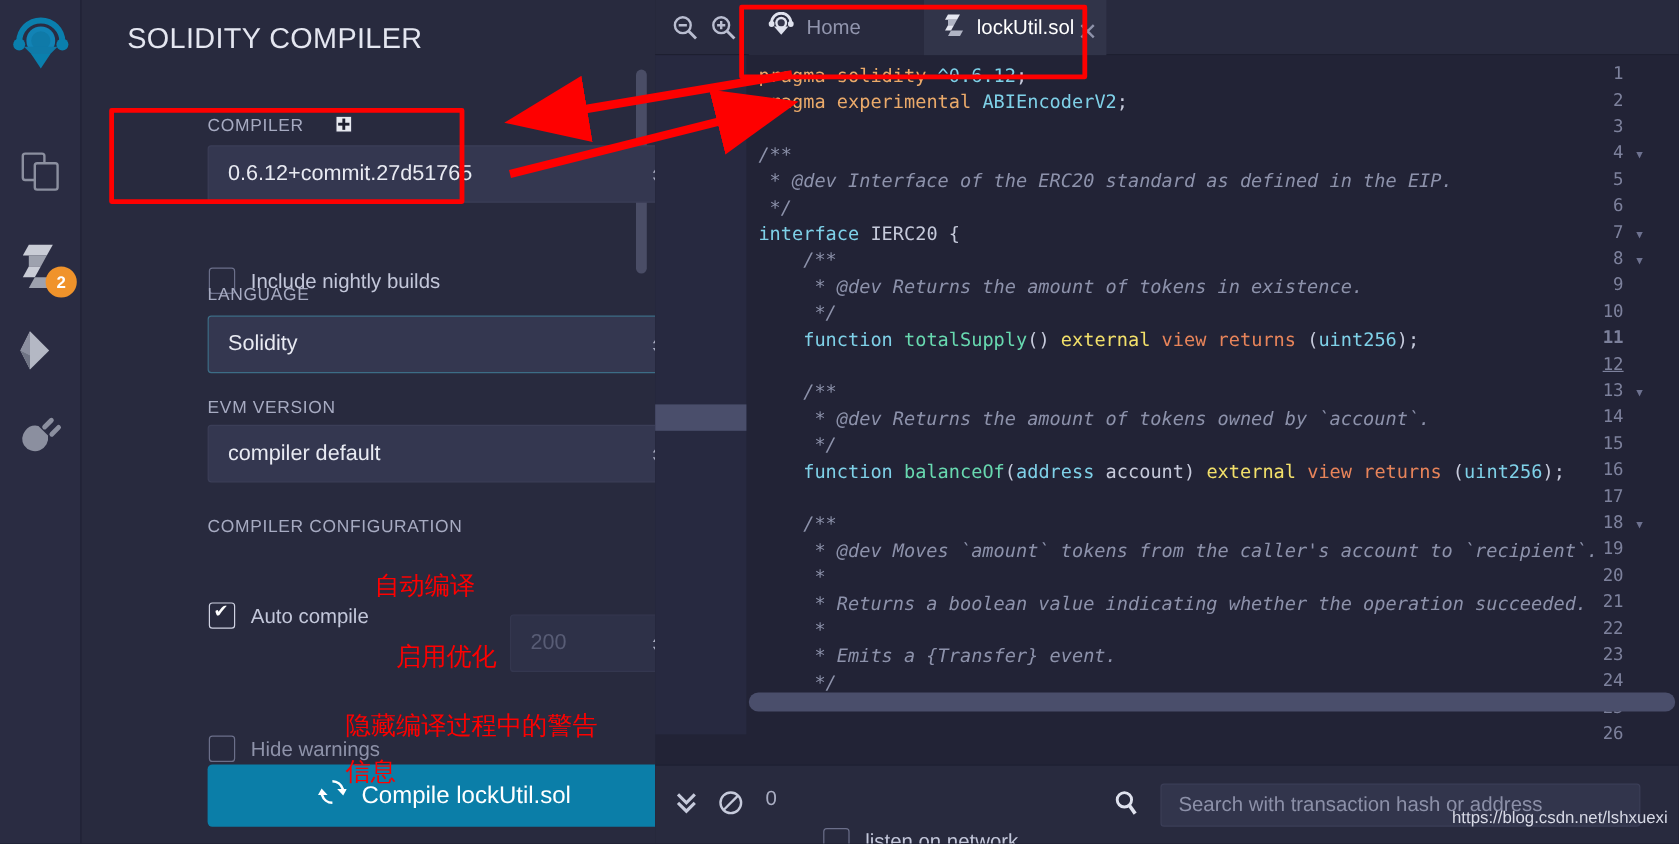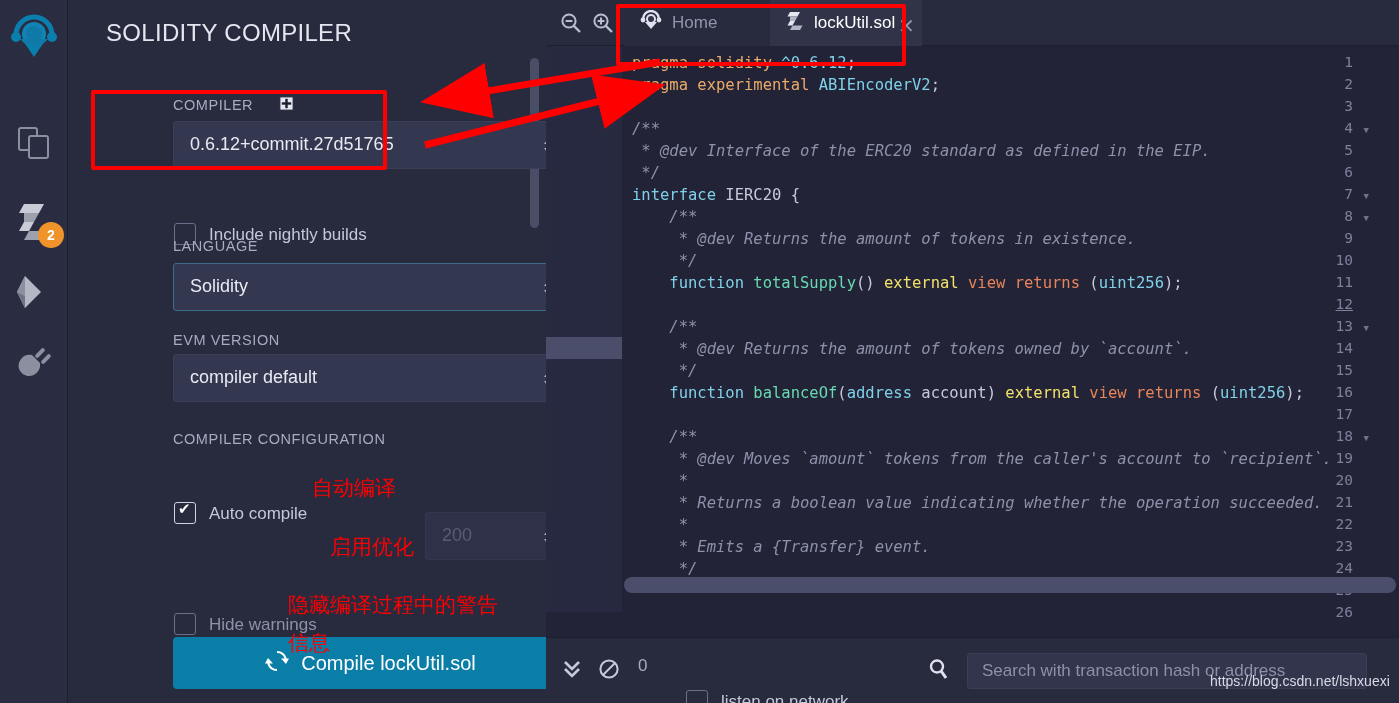--- a/index.html
+++ b/index.html
@@ -288,21 +288,21 @@
           <div class="ln" style="top: 140px;">7</div>
           <div class="fold" style="top: 145px;">▼</div>
           <div class="cl" style="top: 140px;"><span class="k">interface</span> <span class="pl">IERC20 {</span></div>
           <div class="ln" style="top: 162px;">8</div>
           <div class="fold" style="top: 167px;">▼</div>
           <div class="cl" style="top: 162px;"><span class="cm">    /**</span></div>
           <div class="ln" style="top: 184px;">9</div>
           <div class="cl" style="top: 184px;"><span class="cm">     * @dev Returns the amount of tokens in existence.</span></div>
           <div class="ln" style="top: 206px;">10</div>
           <div class="cl" style="top: 206px;"><span class="cm">     */</span></div>
-          <div class="ln" style="top: 228px;">11</div>
+          <div class="ln" style="top: 228px; font-weight: bold;">11</div>
           <div class="cl" style="top: 228px;">    <span class="k">function</span> <span class="fn">totalSupply</span><span class="pl">()</span> <span class="mod">external</span> <span class="ret">view</span> <span class="ret">returns</span> <span class="pl">(</span><span class="ty">uint256</span><span class="pl">);</span></div>
           <div class="ln" style="top: 250px; text-decoration: underline;">12</div>
           <div class="cl" style="top: 250px;"></div>
           <div class="ln" style="top: 272px;">13</div>
           <div class="fold" style="top: 277px;">▼</div>
           <div class="cl" style="top: 272px;"><span class="cm">    /**</span></div>
           <div class="hl" style="top: 291px;"></div>
           <div class="ln" style="top: 294px;">14</div>
           <div class="cl" style="top: 294px;"><span class="cm">     * @dev Returns the amount of tokens owned by `account`.</span></div>
           <div class="ln" style="top: 316px;">15</div>

